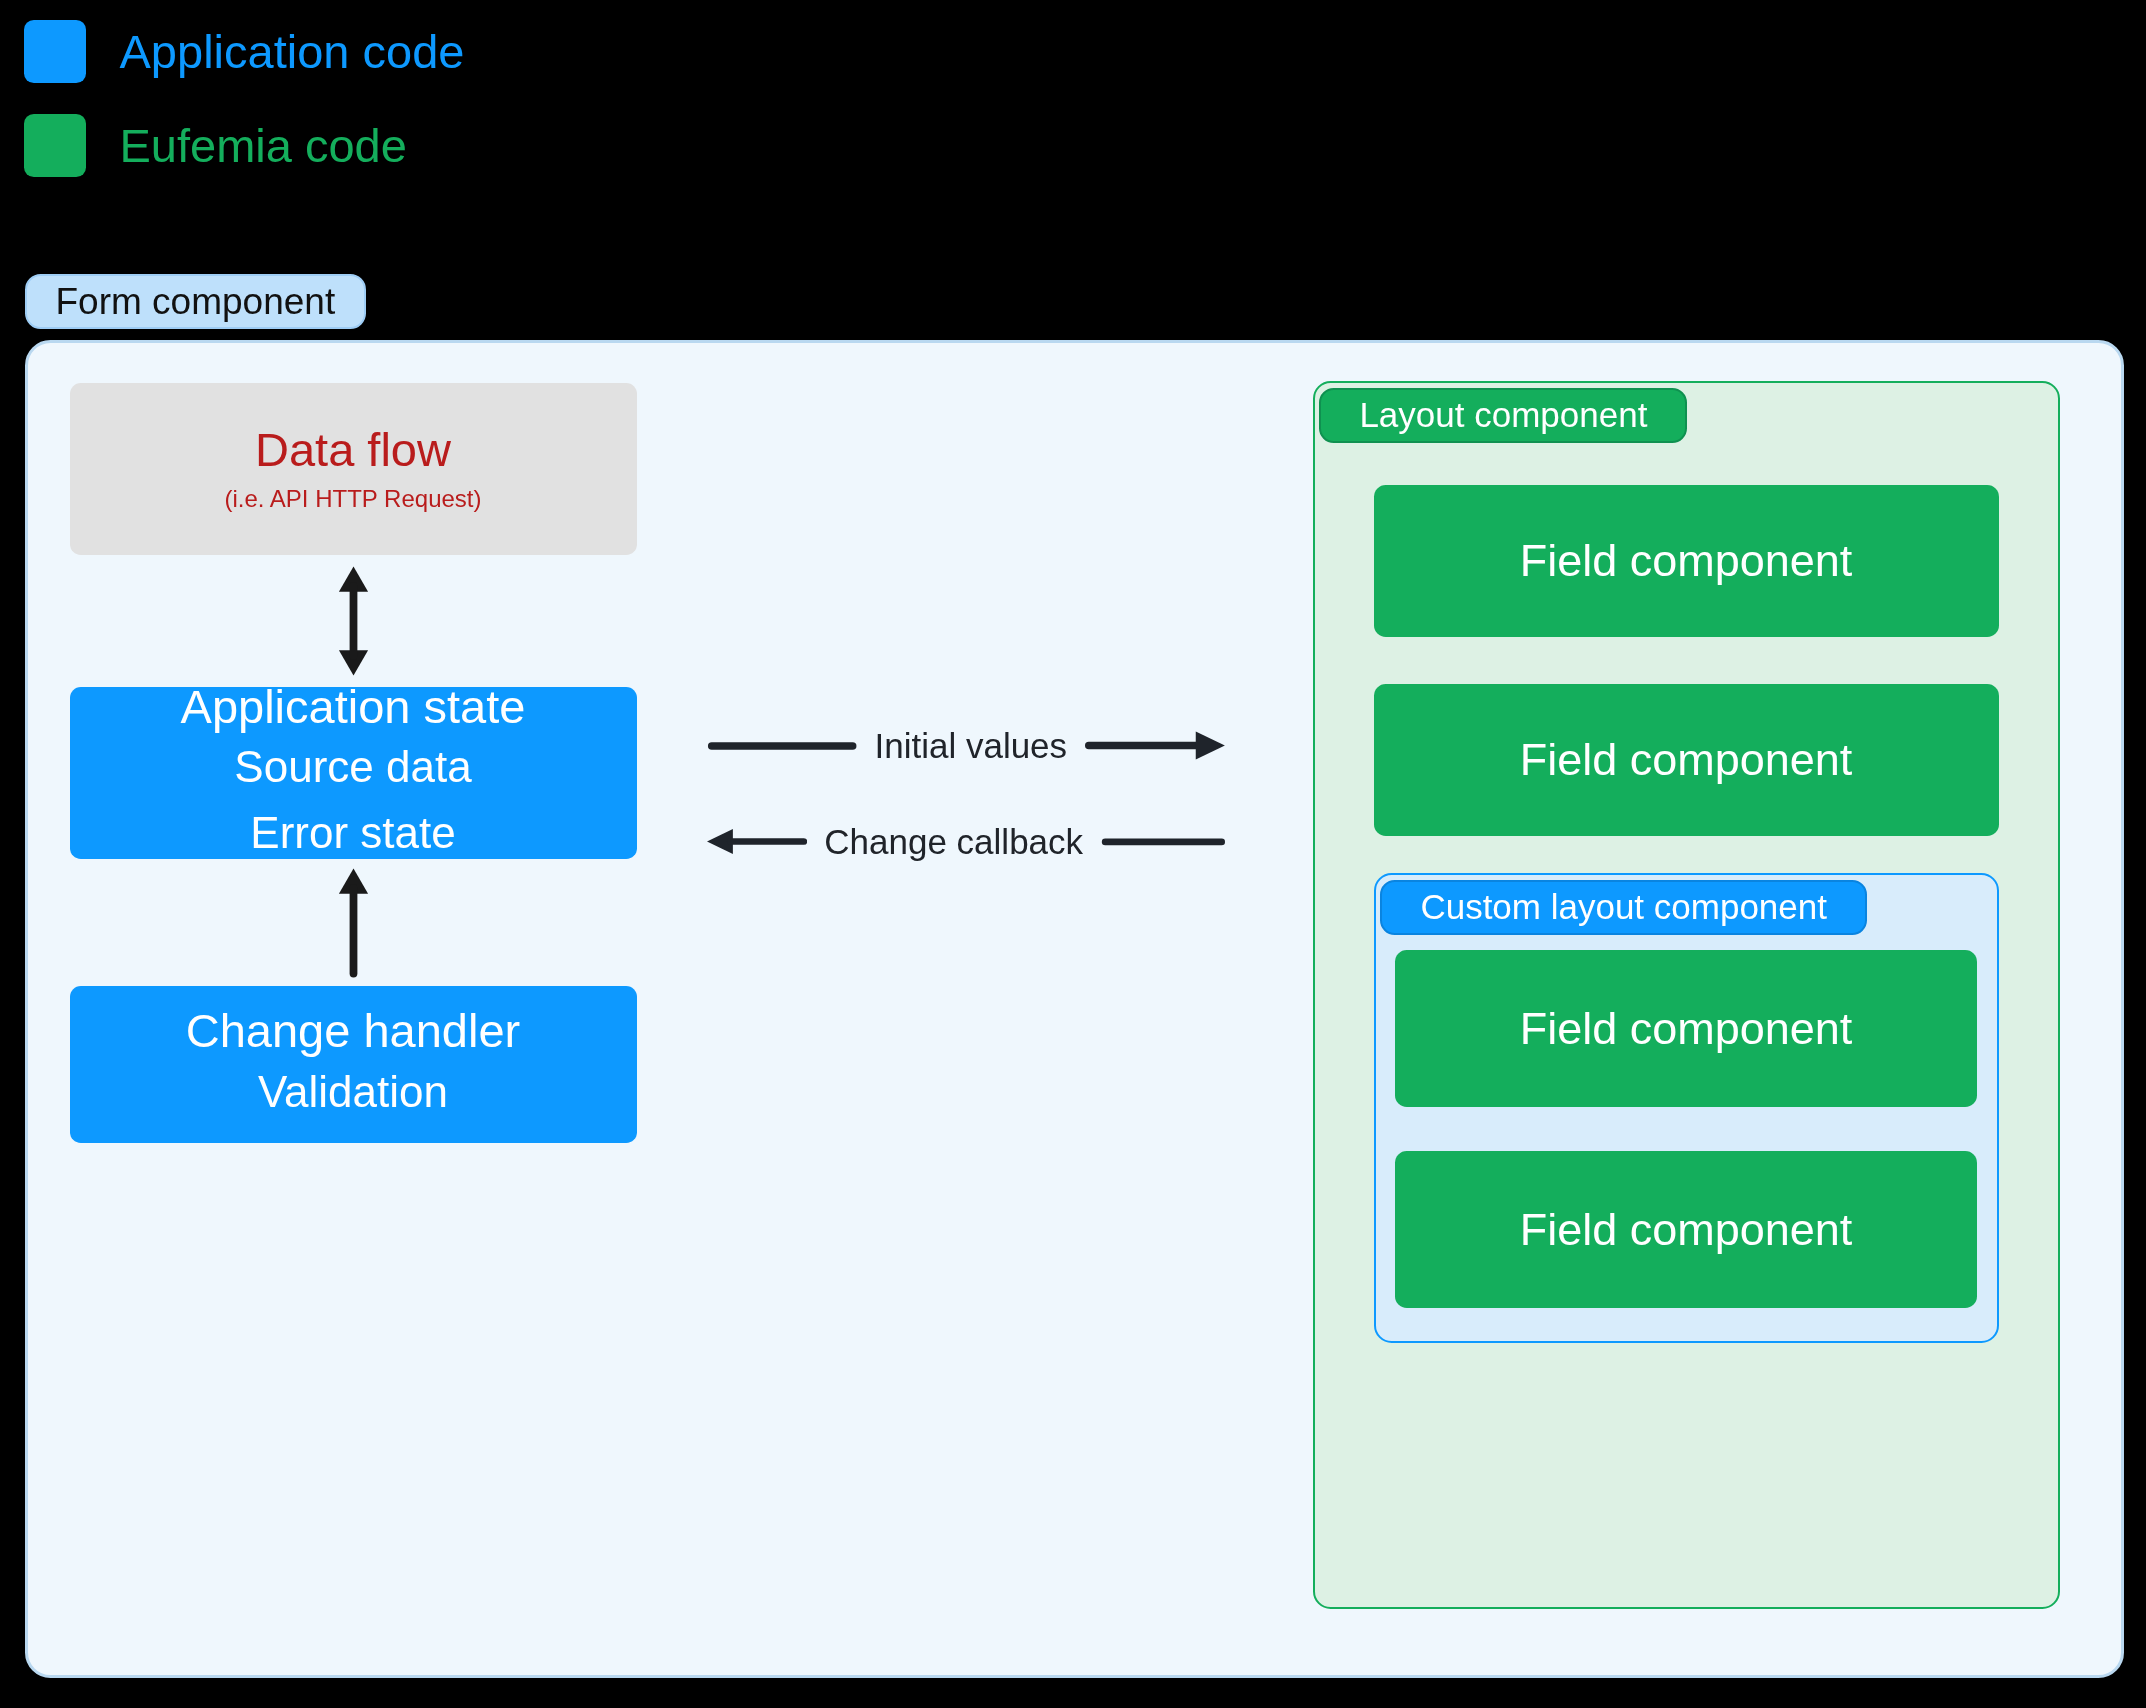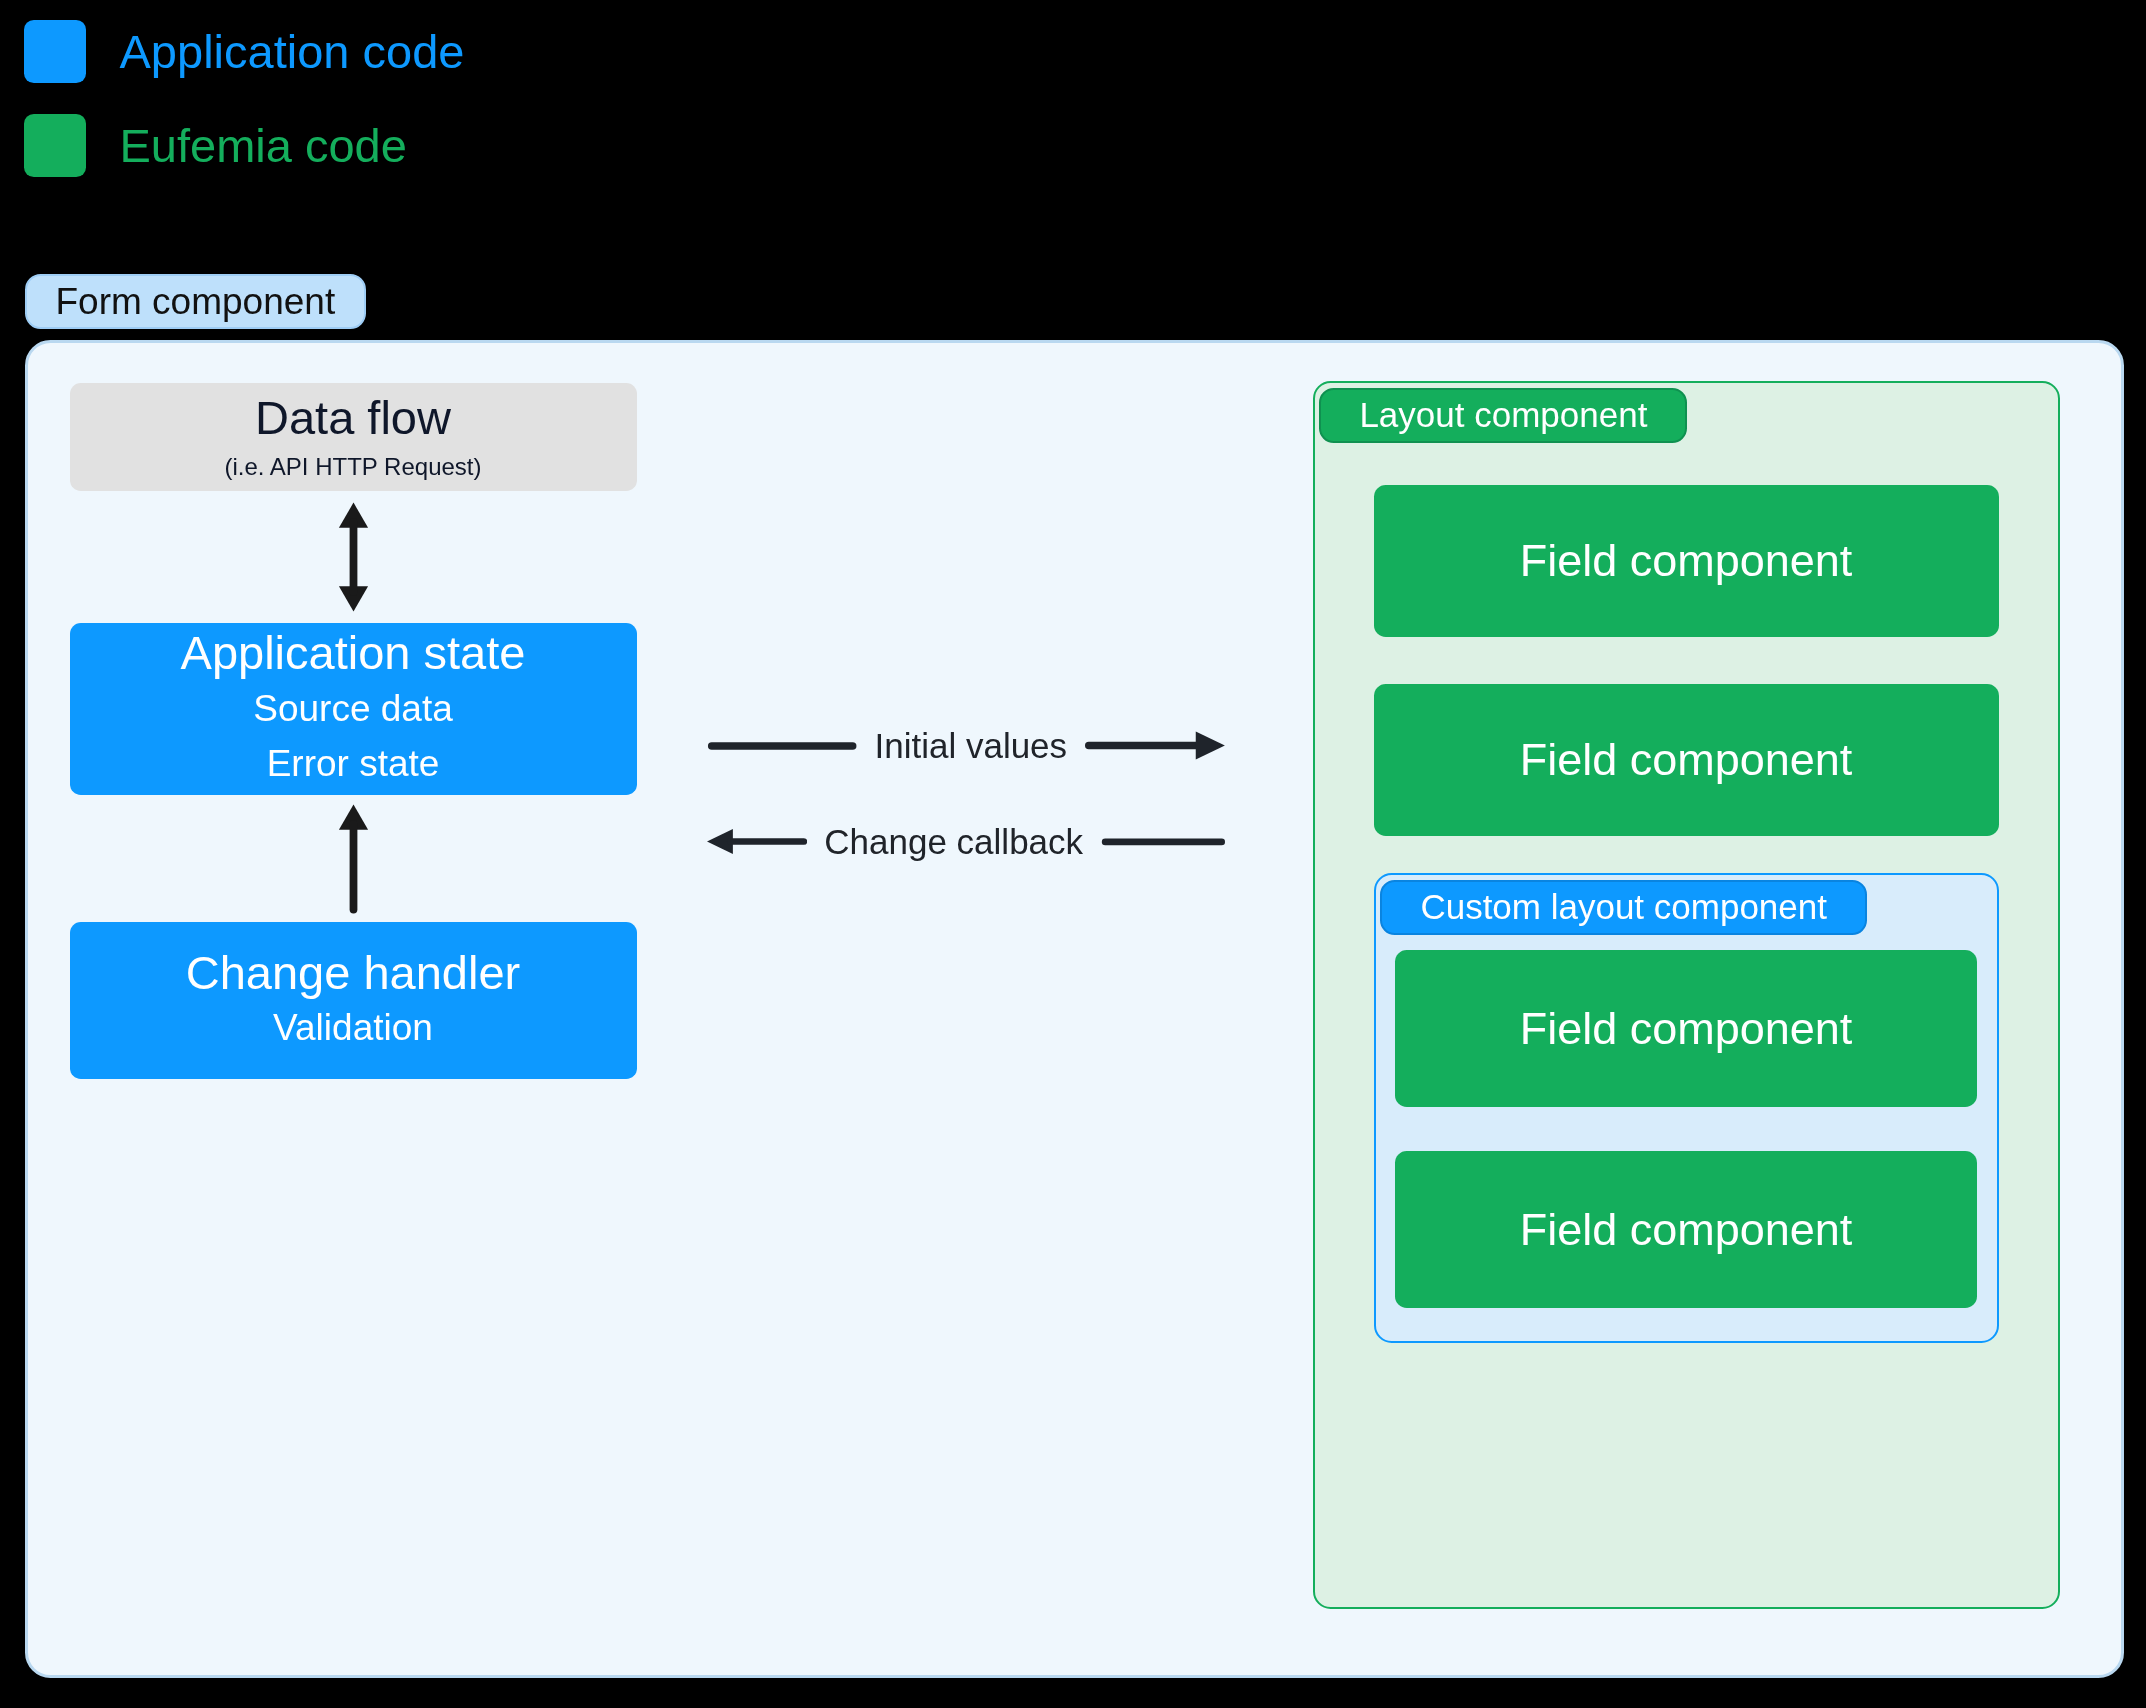--- a/index.html
+++ b/index.html
@@ -50,25 +50,25 @@
     background:var(--form-bg);
     border:3.9px solid var(--form-border);
     border-radius:25.5px;
   }
   
   .left-col{position:absolute;left:42px;top:40px;width:567px;display:flex;flex-direction:column;}
   .flow-box{
     width:100%;border-radius:10.8px;display:flex;flex-direction:column;
     align-items:center;justify-content:center;text-align:center;
   }
-  .flow-box.gray{background:var(--data-flow-gray);height:108px;color:#0f172a;justify-content:center;}
+  .flow-box.gray{background:var(--data-flow-gray);height:172px;color:#b91c1c;justify-content:center;}
   .flow-box.blue{background:var(--application-blue);color:#fff;}
   .flow-title{font-size:47px;line-height:1.15;}
   .flow-sub{font-size:24px;line-height:1.4;margin-top:5px;}
-  .flow-line{font-size:37px;line-height:1.5;}
+  .flow-line{font-size:44px;line-height:1.5;}
   .box-app-state{height:172px;}
   .box-change-handler{height:157px;}
   .v-arrow-wrap{height:132px;display:flex;align-items:center;justify-content:center;}
   .v-arrow-wrap.short{height:127px;}
   
   .connectors{position:absolute;left:679px;top:368px;width:519px;}
   .conn-row{display:flex;align-items:center;justify-content:space-between;gap:17.6px;height:69px;}
   .conn-row + .conn-row{margin-top:27.4px;}
   .conn-label{font-size:35px;color:var(--arrow-dark);white-space:nowrap;}
   

